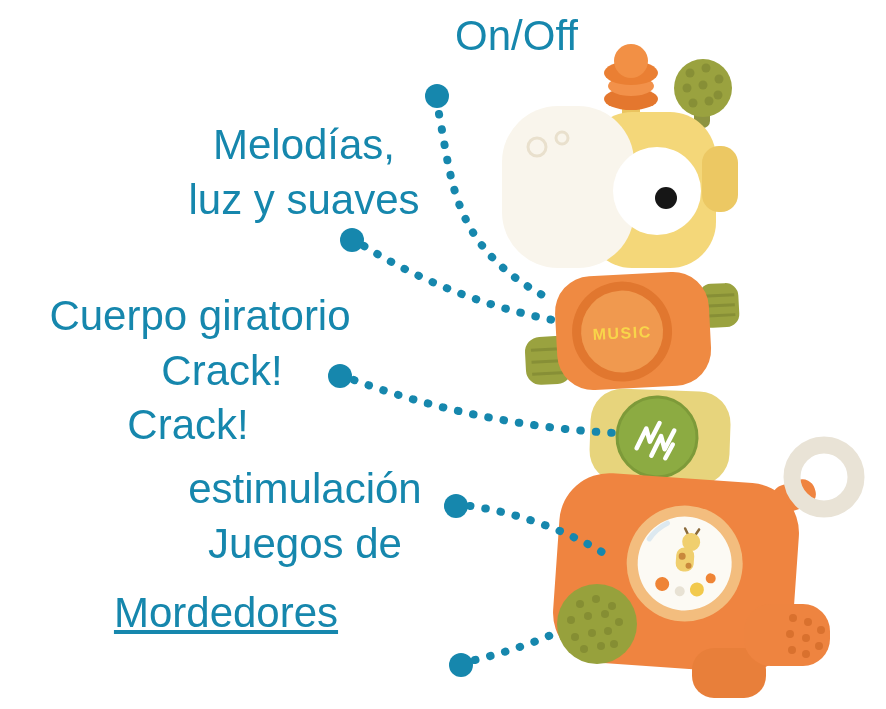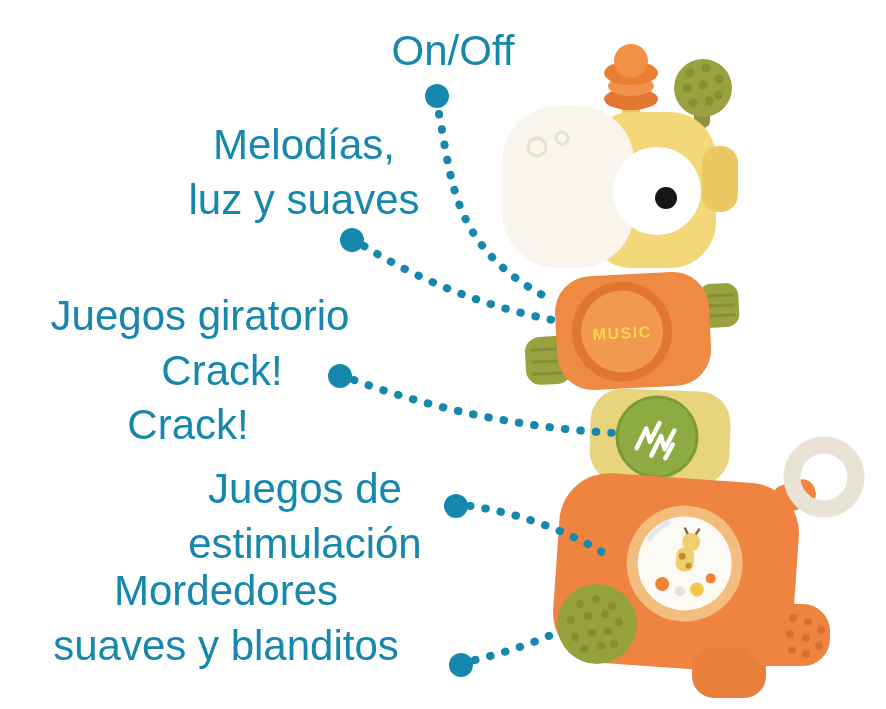--- a/index.html
+++ b/index.html
@@ -162,38 +162,37 @@
     </g>
     <g fill="#1687ad">
       <circle cx="437" cy="96" r="12"></circle>
       <circle cx="352" cy="240" r="12"></circle>
       <circle cx="340" cy="376" r="12"></circle>
       <circle cx="456" cy="506" r="12"></circle>
       <circle cx="461" cy="665" r="12"></circle>
     </g>
   </svg>
 
-  <div class="label" style="left:328px;top:24px;width:250px;">
+  <div class="label" style="left:328px;top:9px;width:250px;text-align:right;">
     <div class="line">On/Off</div>
   </div>
 
   <div class="label" style="left:144px;top:118px;width:320px;">
     <div class="line">Melodías,</div>
     <div class="line">luz y suaves</div>
   </div>
 
   <div class="label" style="left:0px;top:289px;width:400px;">
-    <div class="line">Juegos giratorio</div>
+    <div class="line">Cuerpo giratorio</div>
     <div class="line" style="left:22px;">Crack!</div>
     <div class="line" style="left:-12px;">Crack!</div>
   </div>
 
   <div class="label" style="left:155px;top:462px;width:300px;">
+    <div class="line">estimulación</div>
     <div class="line">Juegos de</div>
-    <div class="line">estimulación</div>
   </div>
 
-  <div class="label" style="left:20px;top:564px;width:412px;">
+  <div class="label" style="left:20px;top:586px;width:412px;text-decoration:underline;">
     <div class="line">Mordedores</div>
-    <div class="line">suaves y blanditos</div>
   </div>
 
 </div>
 
 </body></html>

